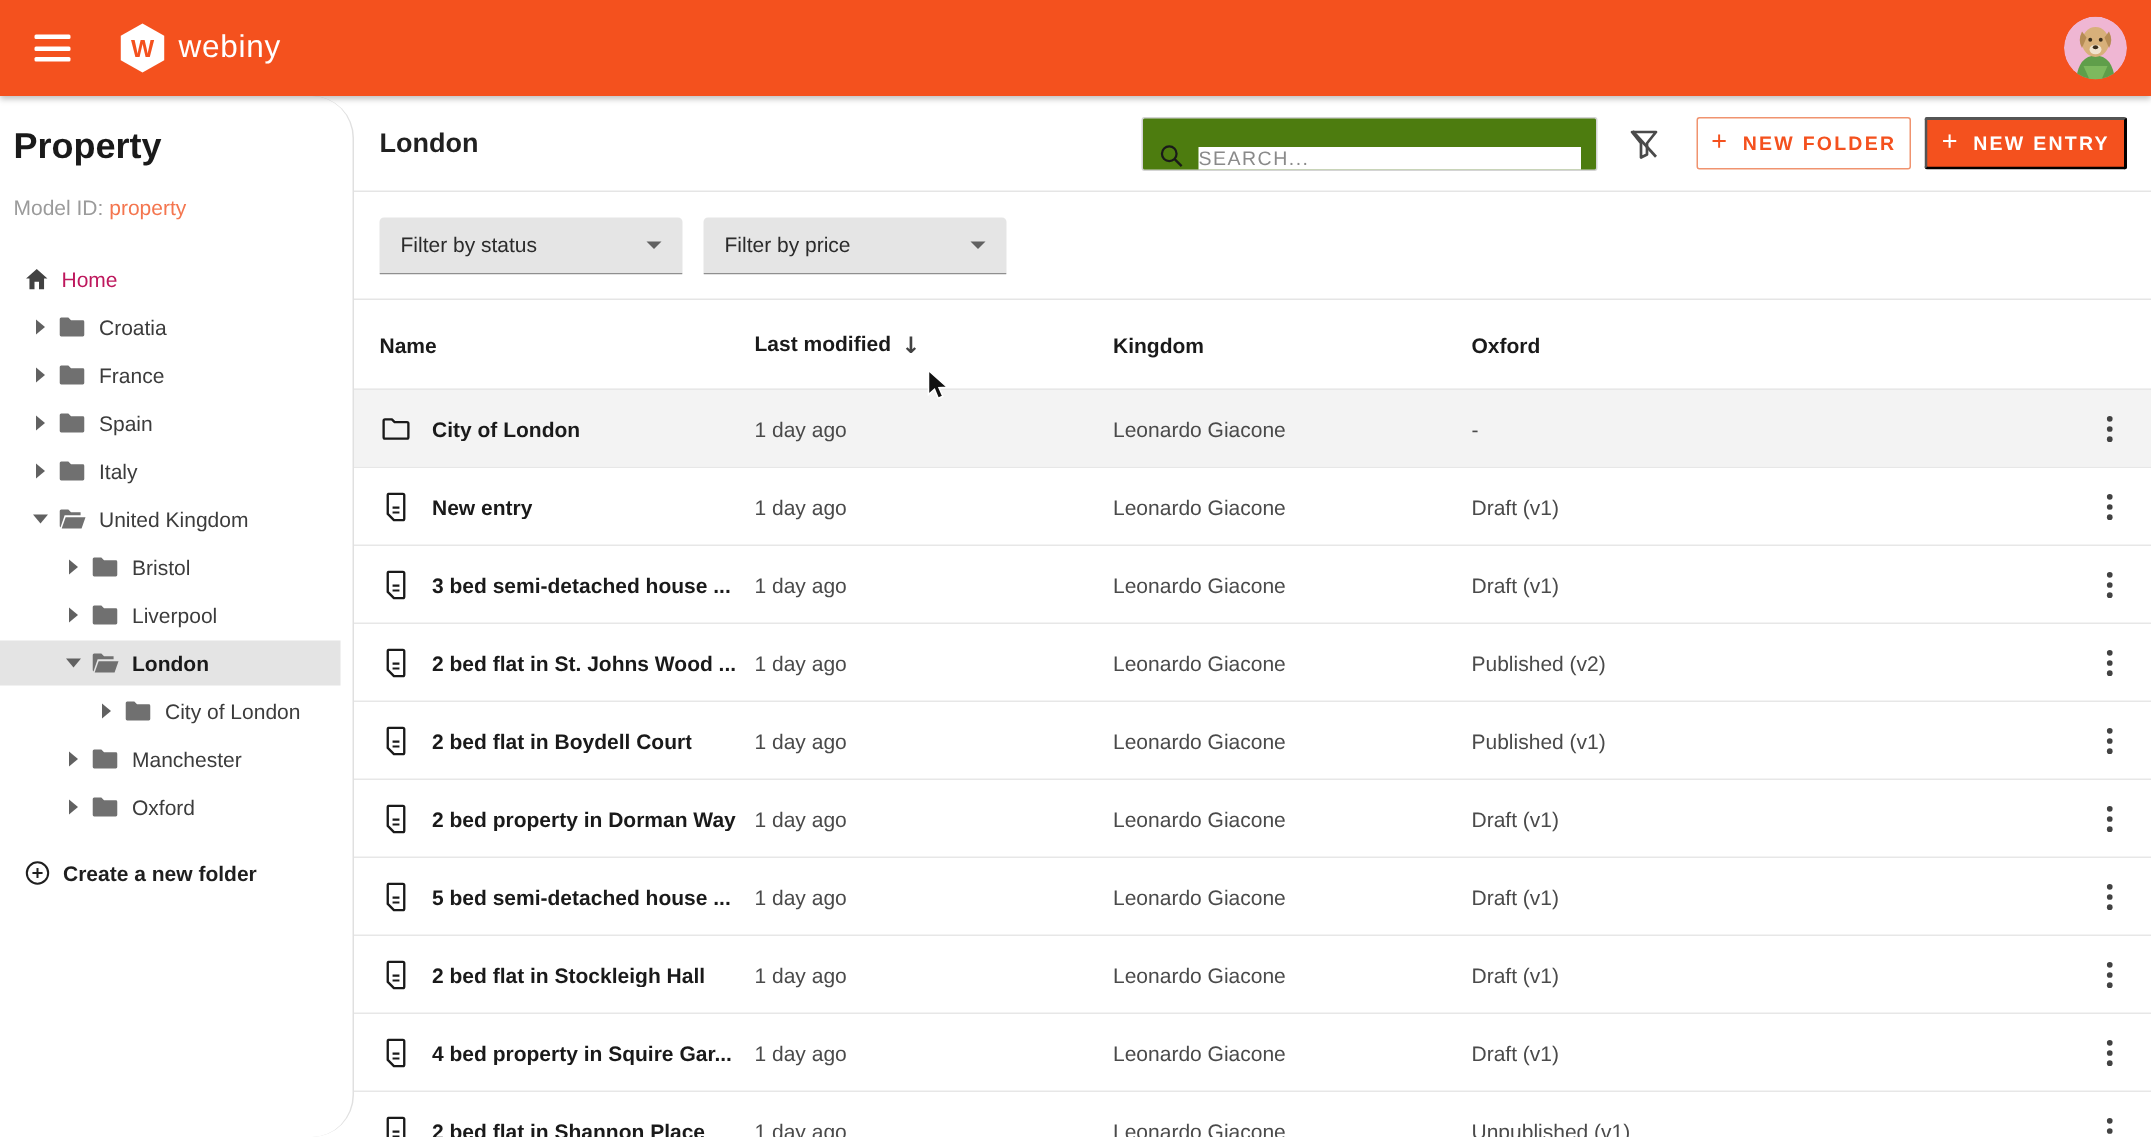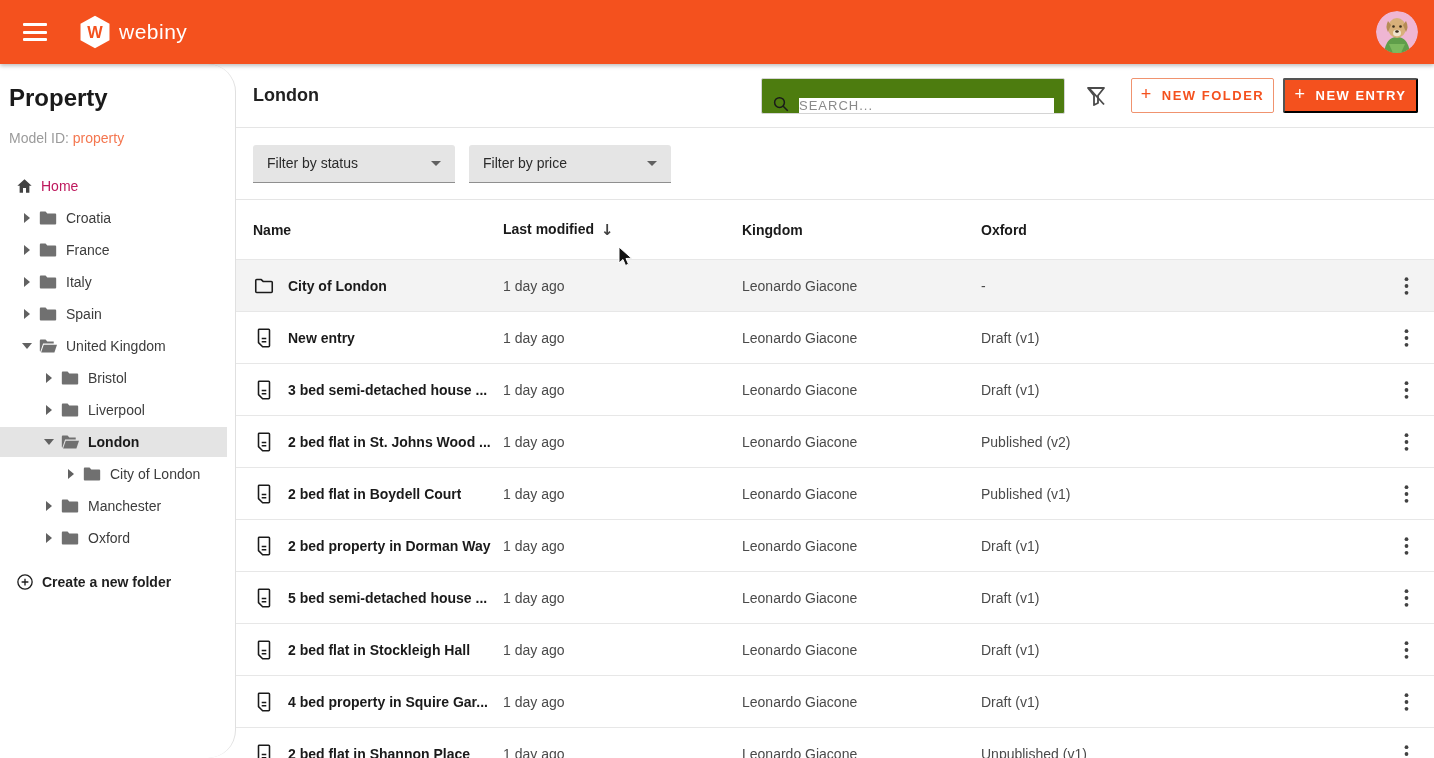--- a/index.html
+++ b/index.html
@@ -190,30 +190,30 @@
 
             <span class="label">France</span>
           </div>
 
           <div class="tree-item lvl-1 collapsed">
             <span class="caret"></span>
             <svg class="tree-icon icon-closed" viewBox="0 0 24 22">
               <path d="M2 4.5 Q2 3.2 3.2 3.2 H9 L11.2 5.6 H20.8 Q22 5.6 22 6.8 V17.6 Q22 18.8 20.8 18.8 H3.2 Q2 18.8 2 17.6 Z" fill="#707070"></path>
             </svg>
 
+            <span class="label">Spain</span>
+          </div>
+
+          <div class="tree-item lvl-1 collapsed">
+            <span class="caret"></span>
+            <svg class="tree-icon icon-closed" viewBox="0 0 24 22">
+              <path d="M2 4.5 Q2 3.2 3.2 3.2 H9 L11.2 5.6 H20.8 Q22 5.6 22 6.8 V17.6 Q22 18.8 20.8 18.8 H3.2 Q2 18.8 2 17.6 Z" fill="#707070"></path>
+            </svg>
+
             <span class="label">Italy</span>
-          </div>
-
-          <div class="tree-item lvl-1 collapsed">
-            <span class="caret"></span>
-            <svg class="tree-icon icon-closed" viewBox="0 0 24 22">
-              <path d="M2 4.5 Q2 3.2 3.2 3.2 H9 L11.2 5.6 H20.8 Q22 5.6 22 6.8 V17.6 Q22 18.8 20.8 18.8 H3.2 Q2 18.8 2 17.6 Z" fill="#707070"></path>
-            </svg>
-
-            <span class="label">Spain</span>
           </div>
 
           <div class="tree-item lvl-1 expanded">
             <span class="caret"></span>
 
             <svg class="tree-icon icon-open" viewBox="0 0 24 22">
               <path d="M2 4.5 Q2 3.2 3.2 3.2 H9 L11.2 5.6 H19 V8 H6 L2.6 18 Q2 17.6 2 16.8 Z" fill="#707070"></path>
               <path d="M6.8 9.5 H23 L19.8 18.8 H3.6 Z" fill="#707070"></path>
             </svg>
             <span class="label">United Kingdom</span>

